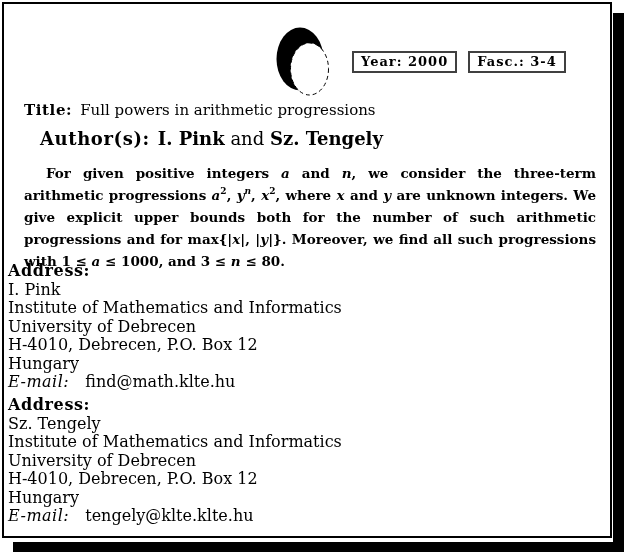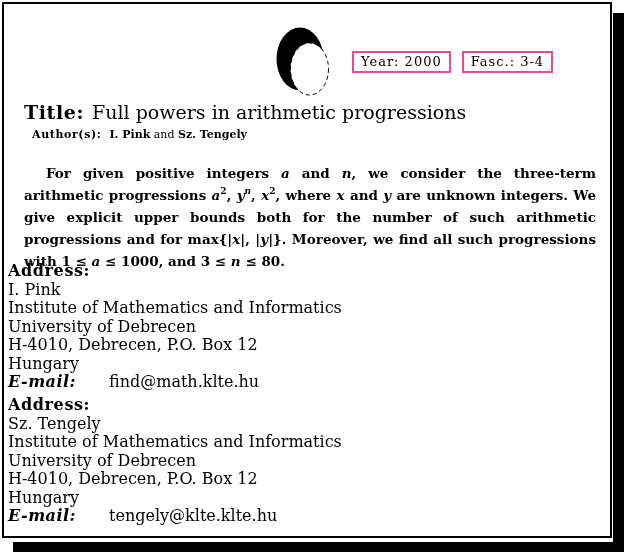--- a/index.html
+++ b/index.html
@@ -39,38 +39,38 @@
     left: 272px; top: 24px;
     width: 58px; height: 74px;
   }
   .meta-boxes {
     position: absolute;
     left: 352px; top: 51px;
     display: flex;
     gap: 11px;
   }
   .meta-box {
-    border: 2px solid #ec4899;
+    border: 2px solid #404040;
     padding: 1px 7px 2px 7px;
-    font-weight: normal;
+    font-weight: bold;
     font-size: 13px;
     letter-spacing: 1px;
     white-space: nowrap;
     background: #fff;
   }
   .title-line {
     position: absolute;
     left: 24px; top: 101px;
-    font-size: 19px;
+    font-size: 15px;
     white-space: nowrap;
   }
   .authors-line {
     position: absolute;
-    left: 32px; top: 128px;
-    font-size: 11px;
+    left: 40px; top: 128px;
+    font-size: 18px;
     white-space: nowrap;
   }
   .label-bold {
     font-weight: bold;
     letter-spacing: 0.6px;
     margin-right: 8px;
   }
   .name-bold { font-weight: bold; }
   .abstract {
     position: absolute;
@@ -97,22 +97,21 @@
   }
   .addr-1 { top: 262px; }
   .addr-2 { top: 396px; }
   .addr-label {
     font-weight: bold;
     letter-spacing: 0.6px;
   }
   .email-label {
     font-style: italic;
     letter-spacing: 0.5px;
-    margin-right: 33px;
-    font-weight: bold;
+    margin-right: 16px;
   }
 </style>
 </head>
 <body>
 
 <div class="page-box"></div>
 <div class="shadow-right"></div>
 <div class="shadow-bottom"></div>
 
 <svg class="logo" viewBox="0 0 58 74" aria-hidden="true">

